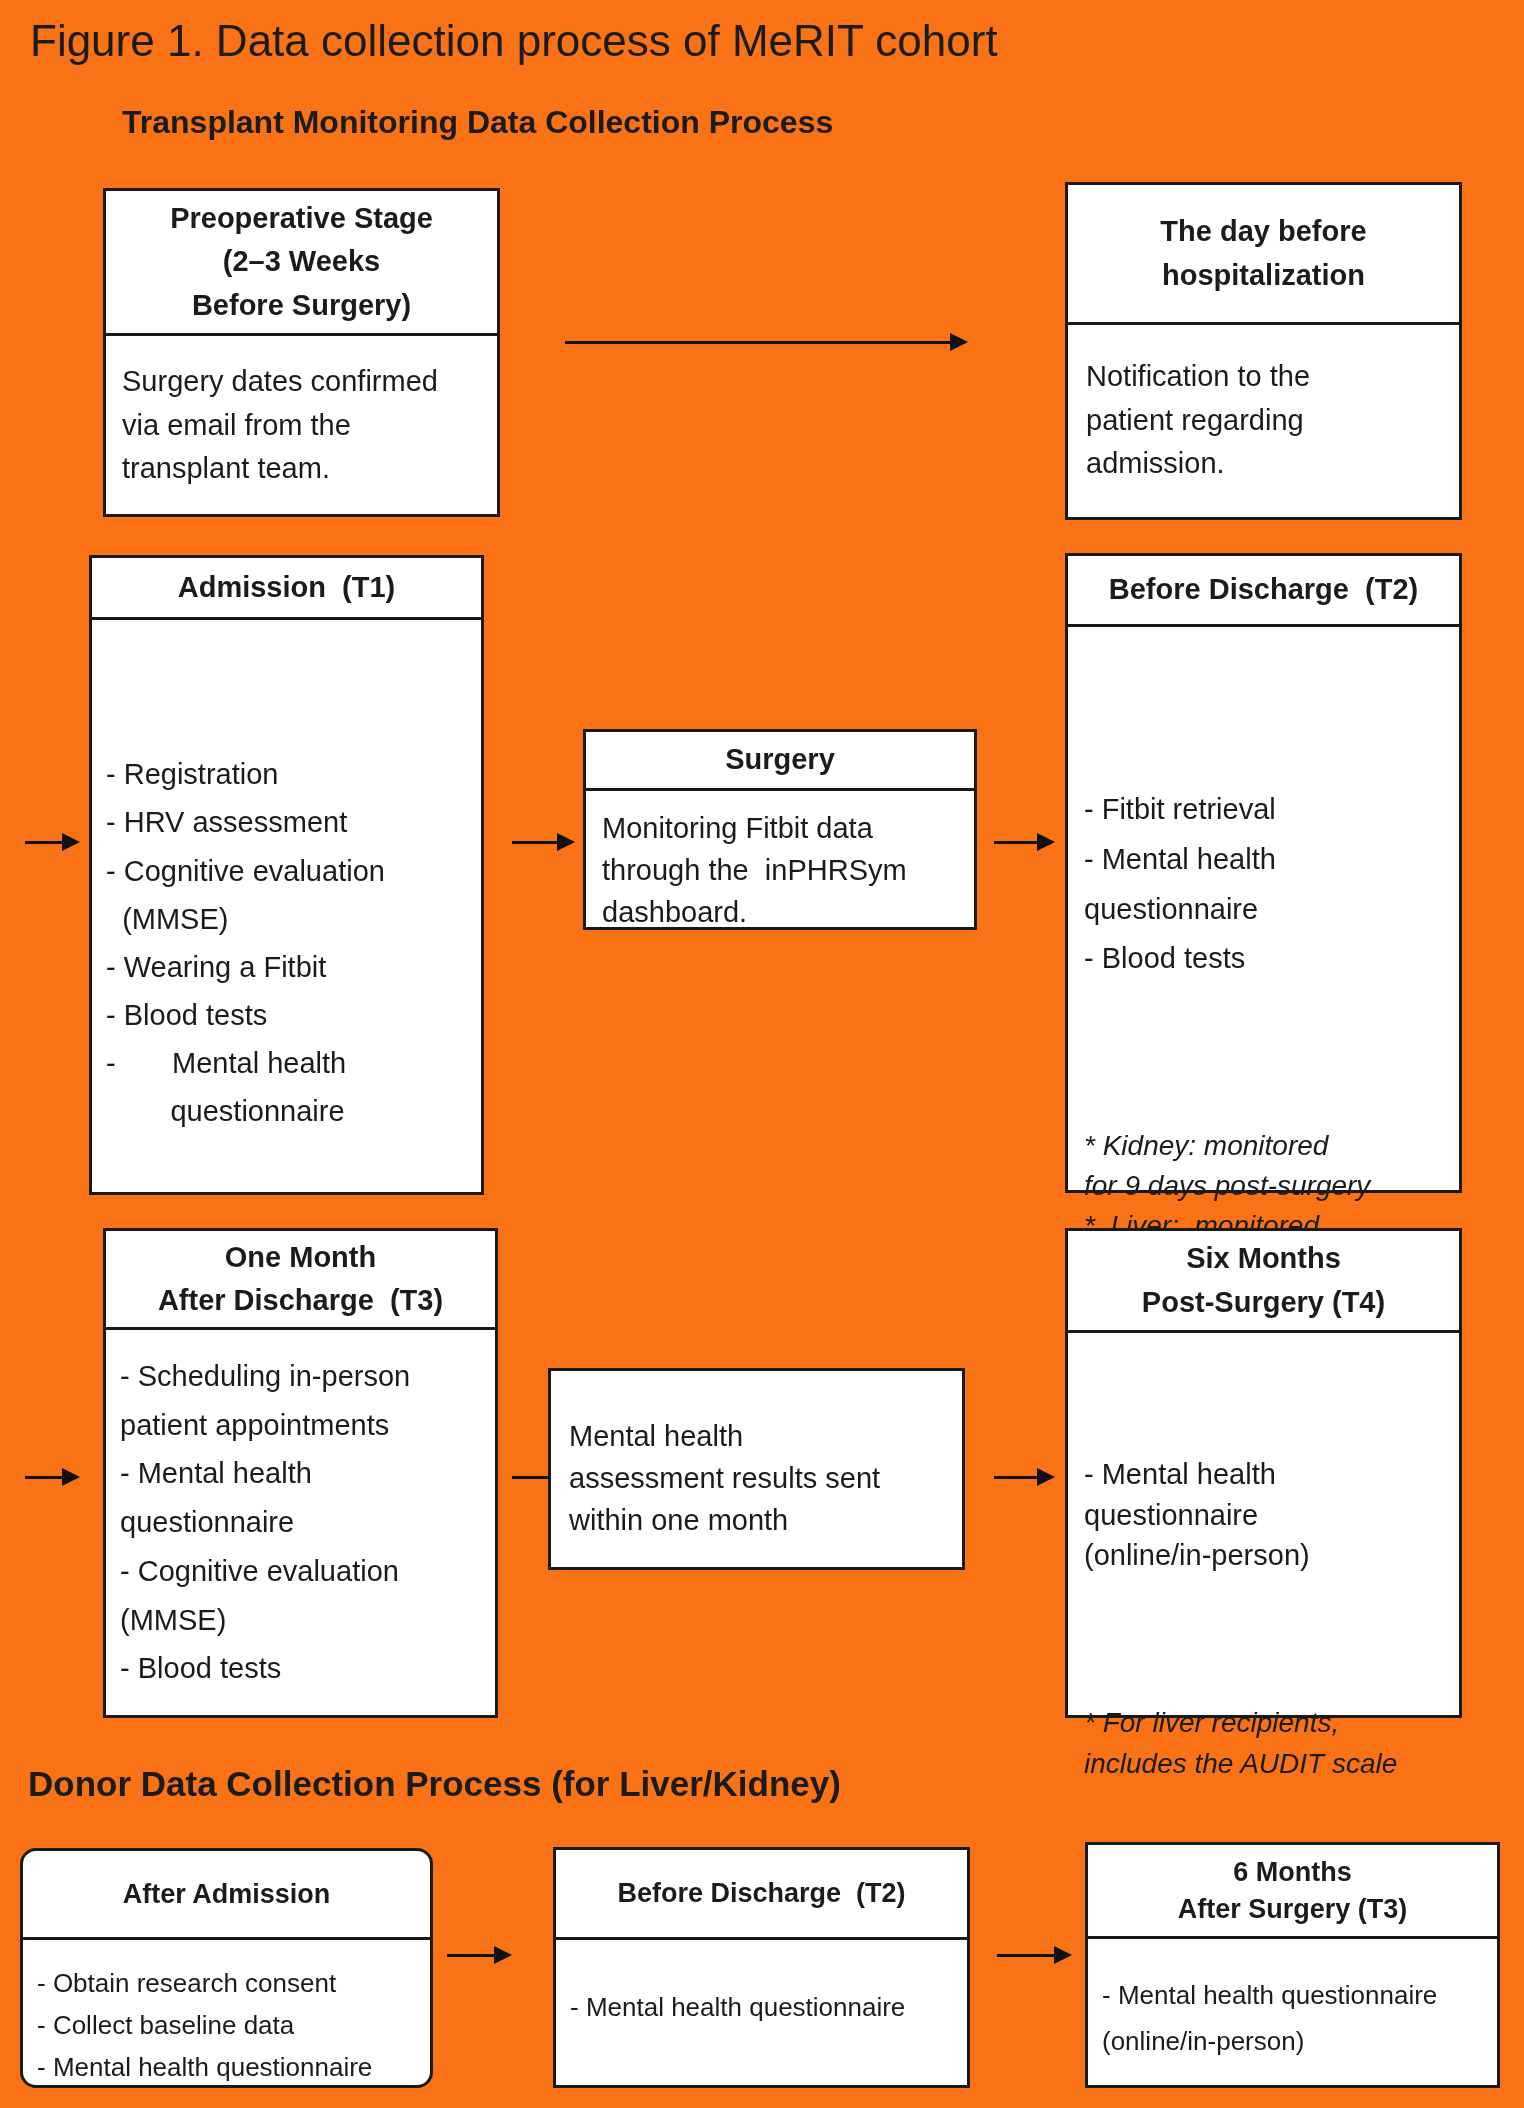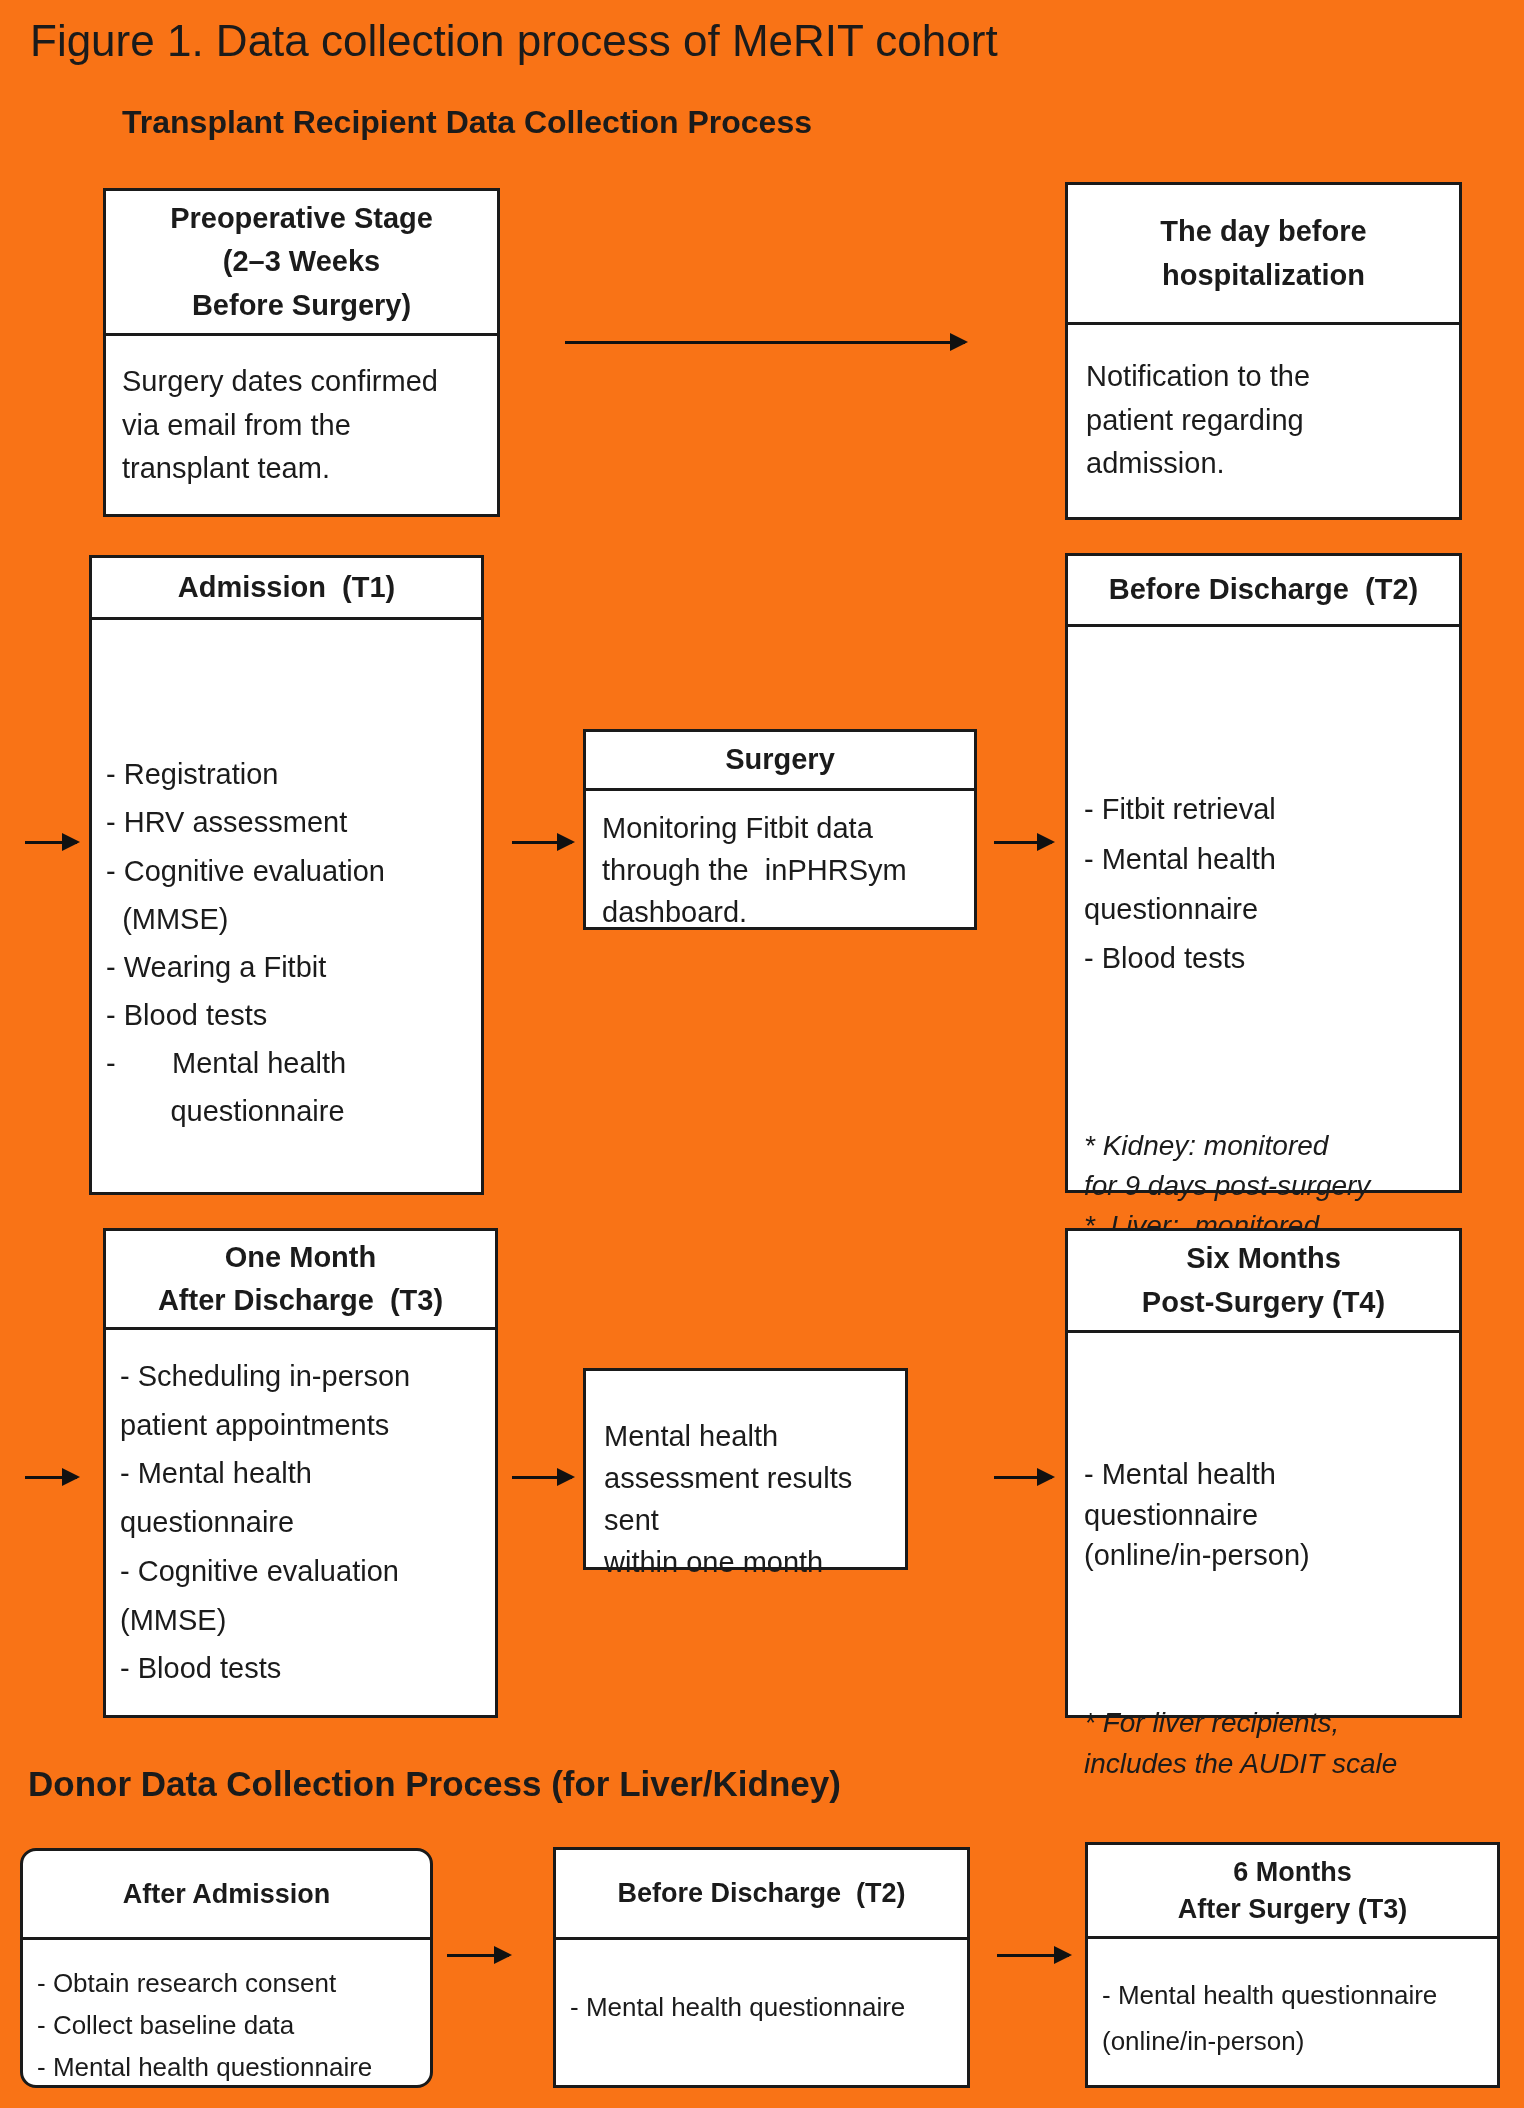--- a/index.html
+++ b/index.html
@@ -43,21 +43,21 @@
     content:""; position:absolute; right:-3px; top:-11px; width:0; height:0;
     border-left:18px solid #111; border-top:9px solid transparent; border-bottom:9px solid transparent;
   }
 </style>
 </head>
 <body>
 
 <div id="canvas">
 
   <div class="fig-title">Figure 1. Data collection process of MeRIT cohort</div>
-  <div class="sec-title recipient">Transplant Recipient Data Collection Process</div>
+  <div class="sec-title recipient">Transplant Monitoring Data Collection Process</div>
 
   <div class="box" style="left:103px; top:188px; width:397px; height:329px;">
     <div class="hdr" style="height:145px;">Preoperative Stage
 (2–3 Weeks
 Before Surgery)</div>
     <div class="bdy bA">Surgery dates confirmed
 via email from the
 transplant team.</div>
   </div>
 
@@ -123,21 +123,21 @@
 patient appointments
 - Mental health
 questionnaire
 - Cognitive evaluation
 (MMSE)
 - Blood tests</div>
   </div>
 
   <div class="arrow" style="left:512px; top:1476px; width:60px;"></div>
 
-  <div class="box" style="left:583px; top:1368px; width:325px; height:202px;">
+  <div class="box" style="left:548px; top:1368px; width:417px; height:202px;">
     <div class="bdy bG">Mental health
 assessment results sent
 within one month</div>
   </div>
 
   <div class="arrow" style="left:994px; top:1476px; width:58px;"></div>
 
   <div class="box" style="left:1065px; top:1228px; width:397px; height:490px;">
     <div class="hdr" style="height:102px;">Six Months
 Post-Surgery (T4)</div>

